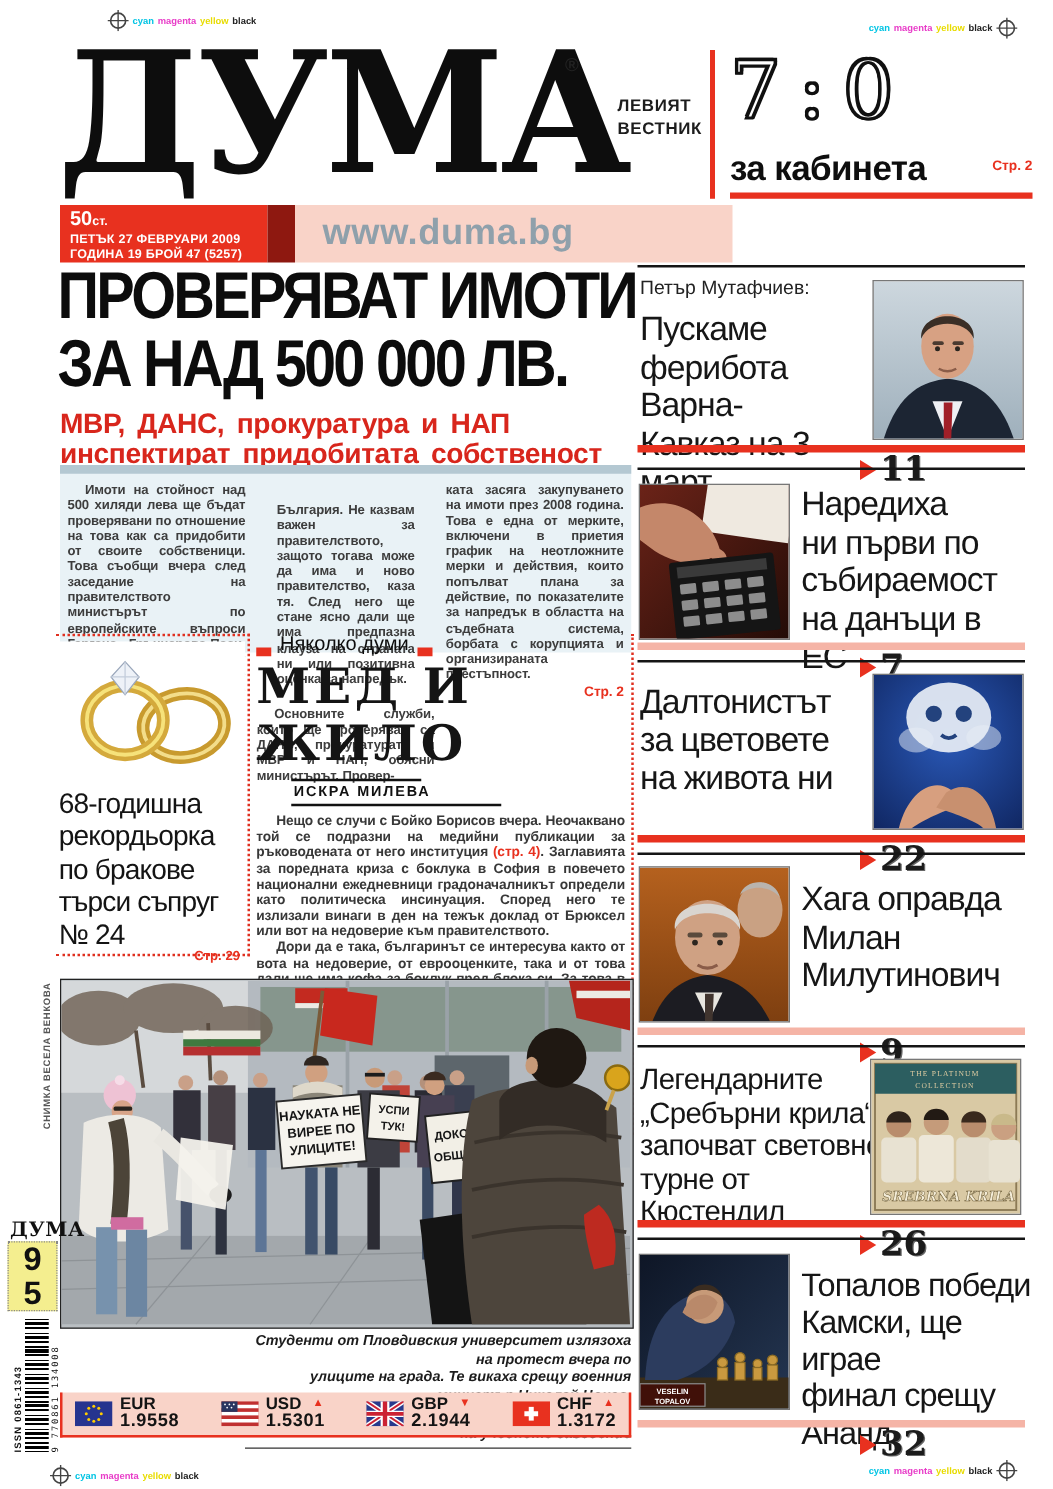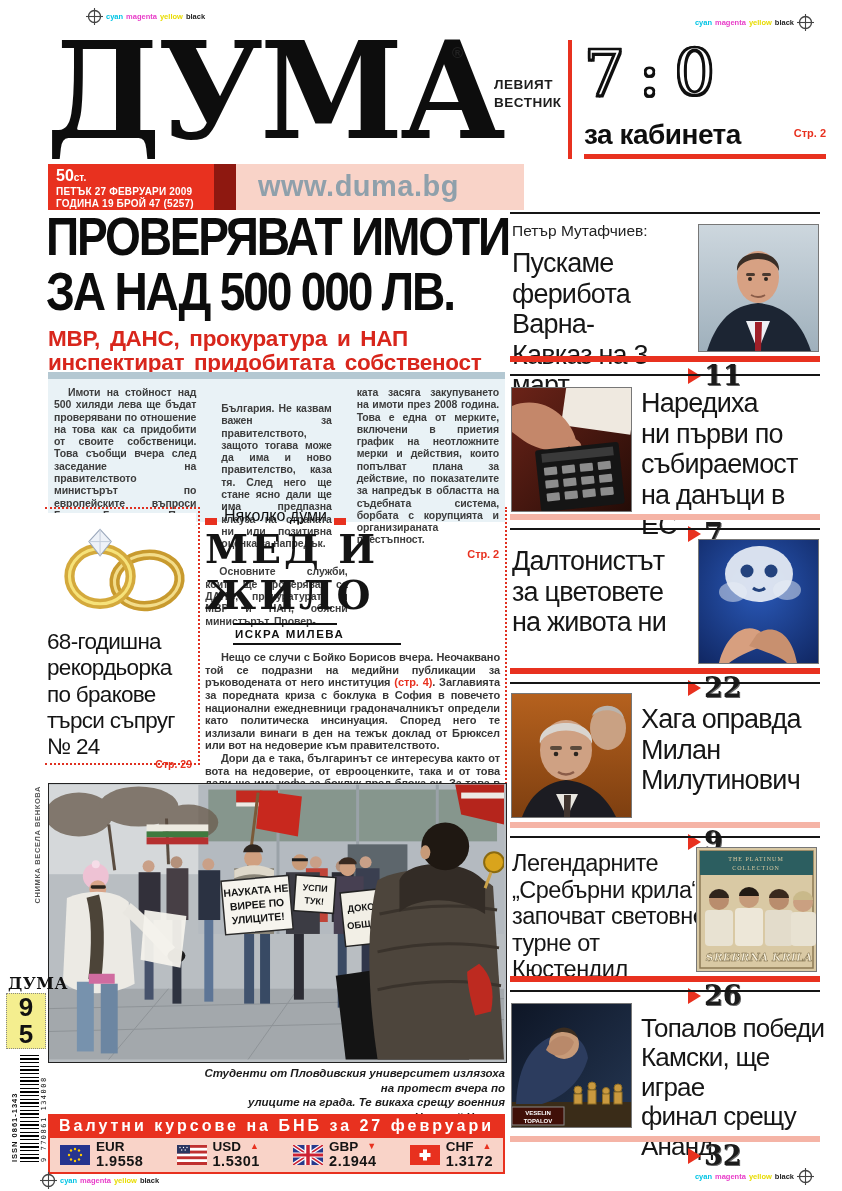--- a/index.html
+++ b/index.html
@@ -24,21 +24,21 @@
   #scorebox{left:568px;top:40px;width:242px;border-left:4px solid #e8311f;padding:0 0 0 12px}
   #score{font-family:"DejaVu Serif",serif;font-weight:400;font-size:64px;line-height:1.05;color:#fff;
          letter-spacing:14px;-webkit-text-stroke:2.5px #101010;
          text-shadow:1.5px 1.5px 0 #101010,-1.5px -1.5px 0 #101010,1.5px -1.5px 0 #101010,-1.5px 1.5px 0 #101010}
   #score-sub-row{display:flex;align-items:center;justify-content:space-between;margin-top:12px}
   #score-sub{font-size:28px;font-weight:800;color:#0e0e0e;letter-spacing:-.5px}
   #score-page{font-size:11px;font-weight:700;color:#e8311f;margin-bottom:4px}
   #score-underline{height:5px;background:#e8311f;margin-top:3px}
 
   
-  #infobar{left:48px;top:164px;width:476px;height:46px;display:flex}
+  #infobar{left:48px;top:164px;width:538px;height:46px;display:flex}
   #infobar-red{width:158px;background:#e8311f;color:#fff;padding:3px 0 0 8px;line-height:1.18}
   #price-line{font-weight:800}
   #price-val{font-size:16px}
   #price-unit{font-size:10px}
   .ib-small{font-size:10px;font-weight:700;letter-spacing:.2px}
   #infobar-accent{width:22px;background:#8e1810}
   #infobar-pink{flex:1;background:#f9d3c8;position:relative}
   #website{position:absolute;left:22px;top:6px;font-size:29px;font-weight:700;color:#8fa0ab;letter-spacing:.5px}
 
   
@@ -345,21 +345,20 @@
       <path d="M432,180 q18,16 12,48 l-16,4 q-8,-28 -8,-44 z" fill="#bd2a20"></path>
       <circle cx="447" cy="78" r="10" fill="#d9a41c" stroke="#8a6a10" stroke-width="2"></circle>
       <line x1="444" y1="88" x2="438" y2="104" stroke="#caa24a" stroke-width="3"></line>
     </svg>
   </div>
   <div class="abs prelines" id="caption">Студенти от Пловдивския университет излязоха на протест вчера по
 улиците на града. Те викаха срещу военния министър Николай Цонев,
 който има намерение да продаде част от сградата на учебното заведение</div>
 
   <div class="abs" id="currency">
-    <div id="currency-title">Валутни курсове на БНБ за 27 февруари</div>
     <div id="currency-body">
       <div class="rate">
         <svg class="flag" viewBox="0 0 30 20">
           <rect width="30" height="20" fill="#26348f"></rect>
           <g fill="#ffcc00">
               <circle cx="15" cy="4" r="1.2"></circle>
               <circle cx="19" cy="5.5" r="1.2"></circle>
               <circle cx="21" cy="10" r="1.2"></circle>
               <circle cx="19" cy="14.5" r="1.2"></circle>
               <circle cx="15" cy="16" r="1.2"></circle>

